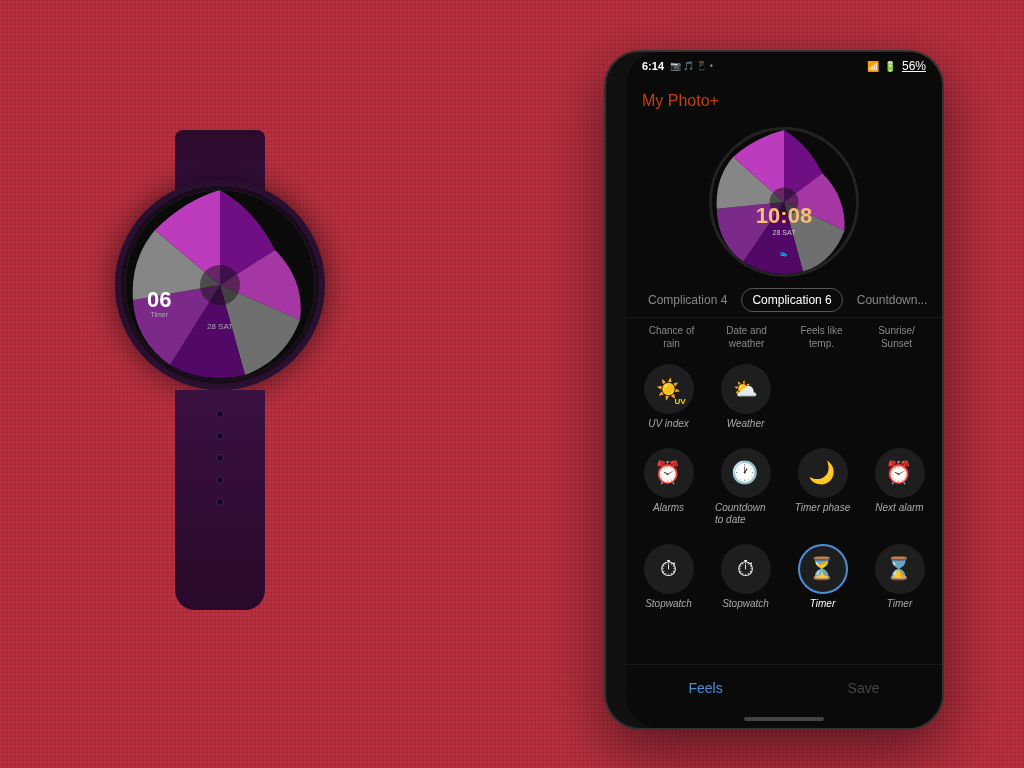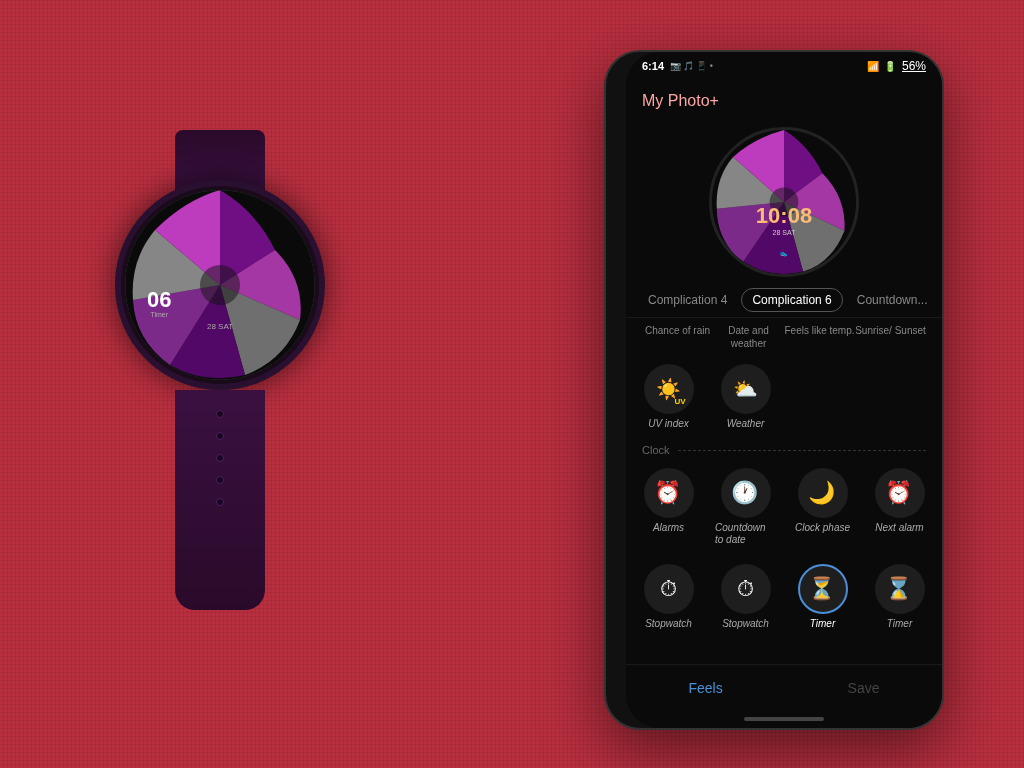--- a/index.html
+++ b/index.html
@@ -180,21 +180,21 @@
     .app-header {
       height: 42px;
       background: #0a0a0a;
       display: flex;
       align-items: center;
       padding: 0 16px;
       flex-shrink: 0;
     }
 
     .app-title {
-      color: #fca5a5;
+      color: #c2410c;
       font-size: 16px;
       font-weight: 500;
     }
 
     
     .watch-preview {
       height: 160px;
       background: #0a0a0a;
       display: flex;
       align-items: center;
@@ -261,21 +261,21 @@
     .comp-tab.active {
       color: white;
       border: 1px solid #555;
       background: transparent;
     }
 
     
     .options-header {
       display: flex;
       padding: 6px 16px;
-      gap: 0;
+      gap: 16px;
       background: #0a0a0a;
       flex-shrink: 0;
     }
 
     .option-col {
       flex: 1;
       text-align: center;
       color: #888;
       font-size: 10px;
       line-height: 1.3;
@@ -513,43 +513,39 @@
         <div class="option-item">
           <div class="option-icon-wrap">
             <span style="font-size:20px;">⛅</span>
           </div>
           <span class="option-label">Weather</span>
         </div>
         <div class="option-item"></div>
         <div class="option-item"></div>
       </div>
 
-      <div class="section-divider">
-        <span class="section-label">Clock</span>
-        <div class="divider-line"></div>
-      </div>
 
       <div class="options-row">
         <div class="option-item">
           <div class="option-icon-wrap">
             <span style="font-size:22px;">⏰</span>
           </div>
           <span class="option-label">Alarms</span>
         </div>
         <div class="option-item">
           <div class="option-icon-wrap">
             <span style="font-size:22px;">🕐</span>
           </div>
           <span class="option-label">Countdown to date</span>
         </div>
         <div class="option-item">
           <div class="option-icon-wrap">
             <span style="font-size:22px;">🌙</span>
           </div>
-          <span class="option-label">Clock phase</span>
+          <span class="option-label">Timer phase</span>
         </div>
         <div class="option-item">
           <div class="option-icon-wrap">
             <span style="font-size:22px;">⏰</span>
           </div>
           <span class="option-label">Next alarm</span>
         </div>
       </div>
 
       <div class="options-row">

